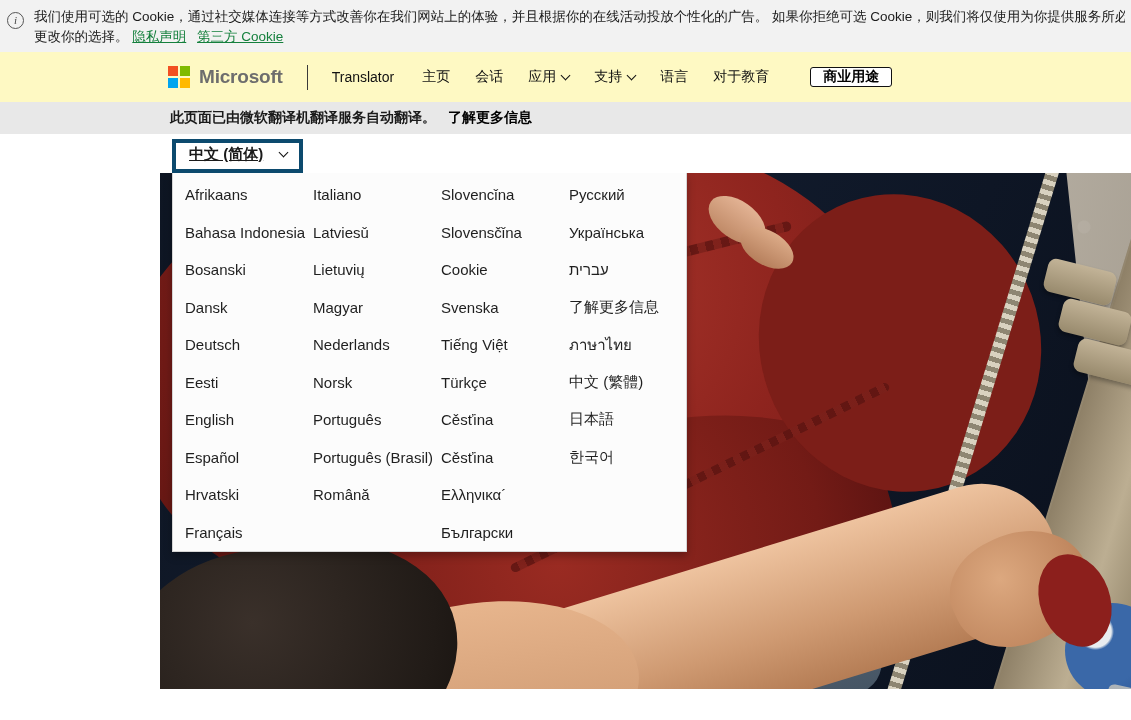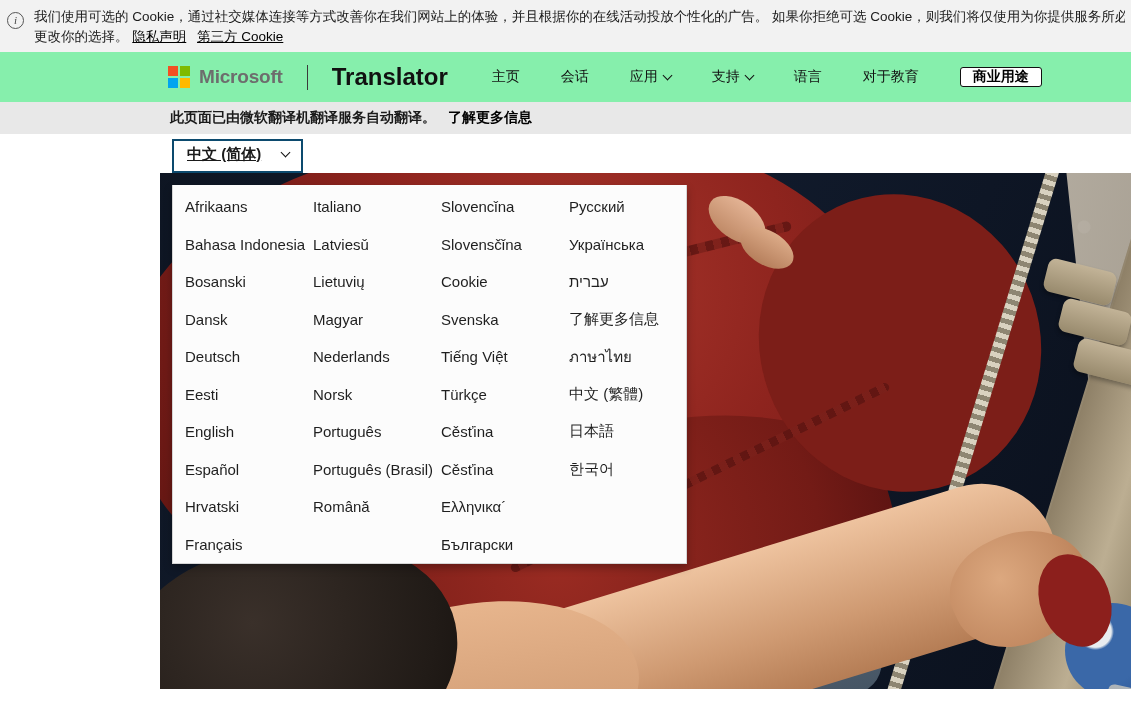--- a/index.html
+++ b/index.html
@@ -7,47 +7,47 @@
     font-family:"Liberation Sans","DejaVu Sans",sans-serif; color:#1b1b1b; }
 
   
   .cookie-banner { width:1131px; height:52px; background:#f2f2f2;
     display:flex; gap:10px; padding:7px 6px 6px 7px; font-size:13.5px; line-height:1.5; }
   .info-icon { flex:0 0 auto; width:17px; height:17px; border:1.5px solid #555; border-radius:50%;
     display:flex; align-items:center; justify-content:center; margin-top:5px;
     font-family:"Liberation Serif",serif; font-style:italic; font-size:11px; color:#444; }
   .cookie-text { flex:1; min-width:0; }
   .cookie-line1 { white-space:nowrap; overflow:hidden; }
-  .cookie-link { color:#000000; text-decoration:underline; margin-right:7px; cursor:pointer; }
-
-  
-  .navbar { height:50px; background:#86efac; display:flex; align-items:center; padding-left:168px; }
+  .cookie-link { color:#15803d; text-decoration:underline; margin-right:7px; cursor:pointer; }
+
+  
+  .navbar { height:50px; background:#fef9c3; display:flex; align-items:center; padding-left:168px; }
   .ms-logo { display:flex; align-items:center; gap:9px; cursor:pointer; }
   .squares { display:grid; grid-template-columns:10px 10px; grid-template-rows:10px 10px; gap:2px; }
   .sq { width:10px; height:10px; }
   .ms-text { font-size:19px; font-weight:600; color:#6d6d6d; letter-spacing:-0.2px; }
   .nav-divider { width:1px; height:25px; background:#3a3a3a; margin:0 24px; }
-  .app-title { font-size:24px; font-weight:700; color:#111; margin-right:28px; cursor:pointer; }
+  .app-title { font-size:14px; font-weight:400; color:#111; margin-right:28px; cursor:pointer; }
   #nav-items { display:flex; align-items:center; }
   .nav-item { font-size:14px; color:#111; margin-right:25px; cursor:pointer;
-    display:inline-flex; align-items:center; white-space:nowrap;margin-left:16px; }
+    display:inline-flex; align-items:center; white-space:nowrap; }
   .chev { display:inline-block; width:7px; height:7px; border-right:1.4px solid #111;
     border-bottom:1.4px solid #111; transform:rotate(45deg); margin:-3px 0 0 6px; }
   .cta-button { border:1.6px solid #111; border-radius:3px; padding:0 12px; font-size:14px;
     font-weight:700; margin-left:16px; background:#fff; cursor:pointer; white-space:nowrap; }
 
   
   .notice-bar { height:32px; background:#e8e8e8; display:flex; align-items:center;
     padding-left:170px; font-size:14px; font-weight:600; gap:12px; }
   .notice-link { color:#000000; text-decoration:none; cursor:pointer; }
 
   
   .selector-row { height:39px; background:#fff; position:relative; }
   .lang-button { position:absolute; left:172px; top:5px; width:131px; height:34px;
-    background:#fff; border:2px solid #0c4a6e; display:flex; align-items:center;
+    background:#fff; border:4px solid #0c4a6e; display:flex; align-items:center;
     justify-content:space-between; padding:0 12px 4px 13px; cursor:pointer; }
   .lang-button .label { font-size:15px; font-weight:700; text-decoration:underline; }
 
   
   .hero { position:relative; margin-left:160px; width:971px; height:516px; overflow:hidden;
     background:linear-gradient(100deg,#8e887d 0%,#a39c90 55%,#b7b0a4 78%,#a59d90 100%); }
   .hero > div { position:absolute; }
   .texture { inset:0; z-index:1; background-image:
       radial-gradient(circle at 20% 30%, rgba(255,255,255,.06) 0 6px, transparent 7px),
       radial-gradient(circle at 70% 60%, rgba(0,0,0,.07) 0 5px, transparent 6px),
@@ -99,21 +99,21 @@
     border-radius:50%; background:linear-gradient(#e7b58d,#c9946c); }
   .head { left:-30px; top:370px; width:330px; height:240px; z-index:9; transform:rotate(-12deg);
     border-radius:45% 55% 60% 40%;
     background:radial-gradient(circle at 40% 30%, #3a302a, #211b17 70%, #15100d); }
   .paddle { left:905px; top:430px; width:95px; height:95px; z-index:7; border-radius:50%;
     background:radial-gradient(circle at 32% 30%, #e8ecef 0 17%, #3a68a8 20% 60%, #2c5490 100%); }
   .paddle-handle { left:940px; top:512px; width:26px; height:90px; z-index:7; transform:rotate(12deg);
     background:linear-gradient(#aeb4b8,#8b9194); border-radius:6px; }
 
   
-  .lang-panel { left:12px; top:12px; width:515px; height:379px; z-index:20;
+  .lang-panel { left:12px; top:0; width:515px; height:379px; z-index:20;
     background:#fcfcfc; border:1px solid #d6d6d6; border-top:none;
     box-shadow:0 4px 8px rgba(0,0,0,.28); display:flex; padding-top:3px; }
   .lang-col { width:128px; display:flex; flex-direction:column; }
   .lang-item { height:37.5px; display:flex; align-items:center; padding-left:12px;
     font-size:15px; color:#1f1f1f; cursor:pointer; white-space:nowrap; }
 </style>
 </head>
 <body>
 
 <div class="cookie-banner">

